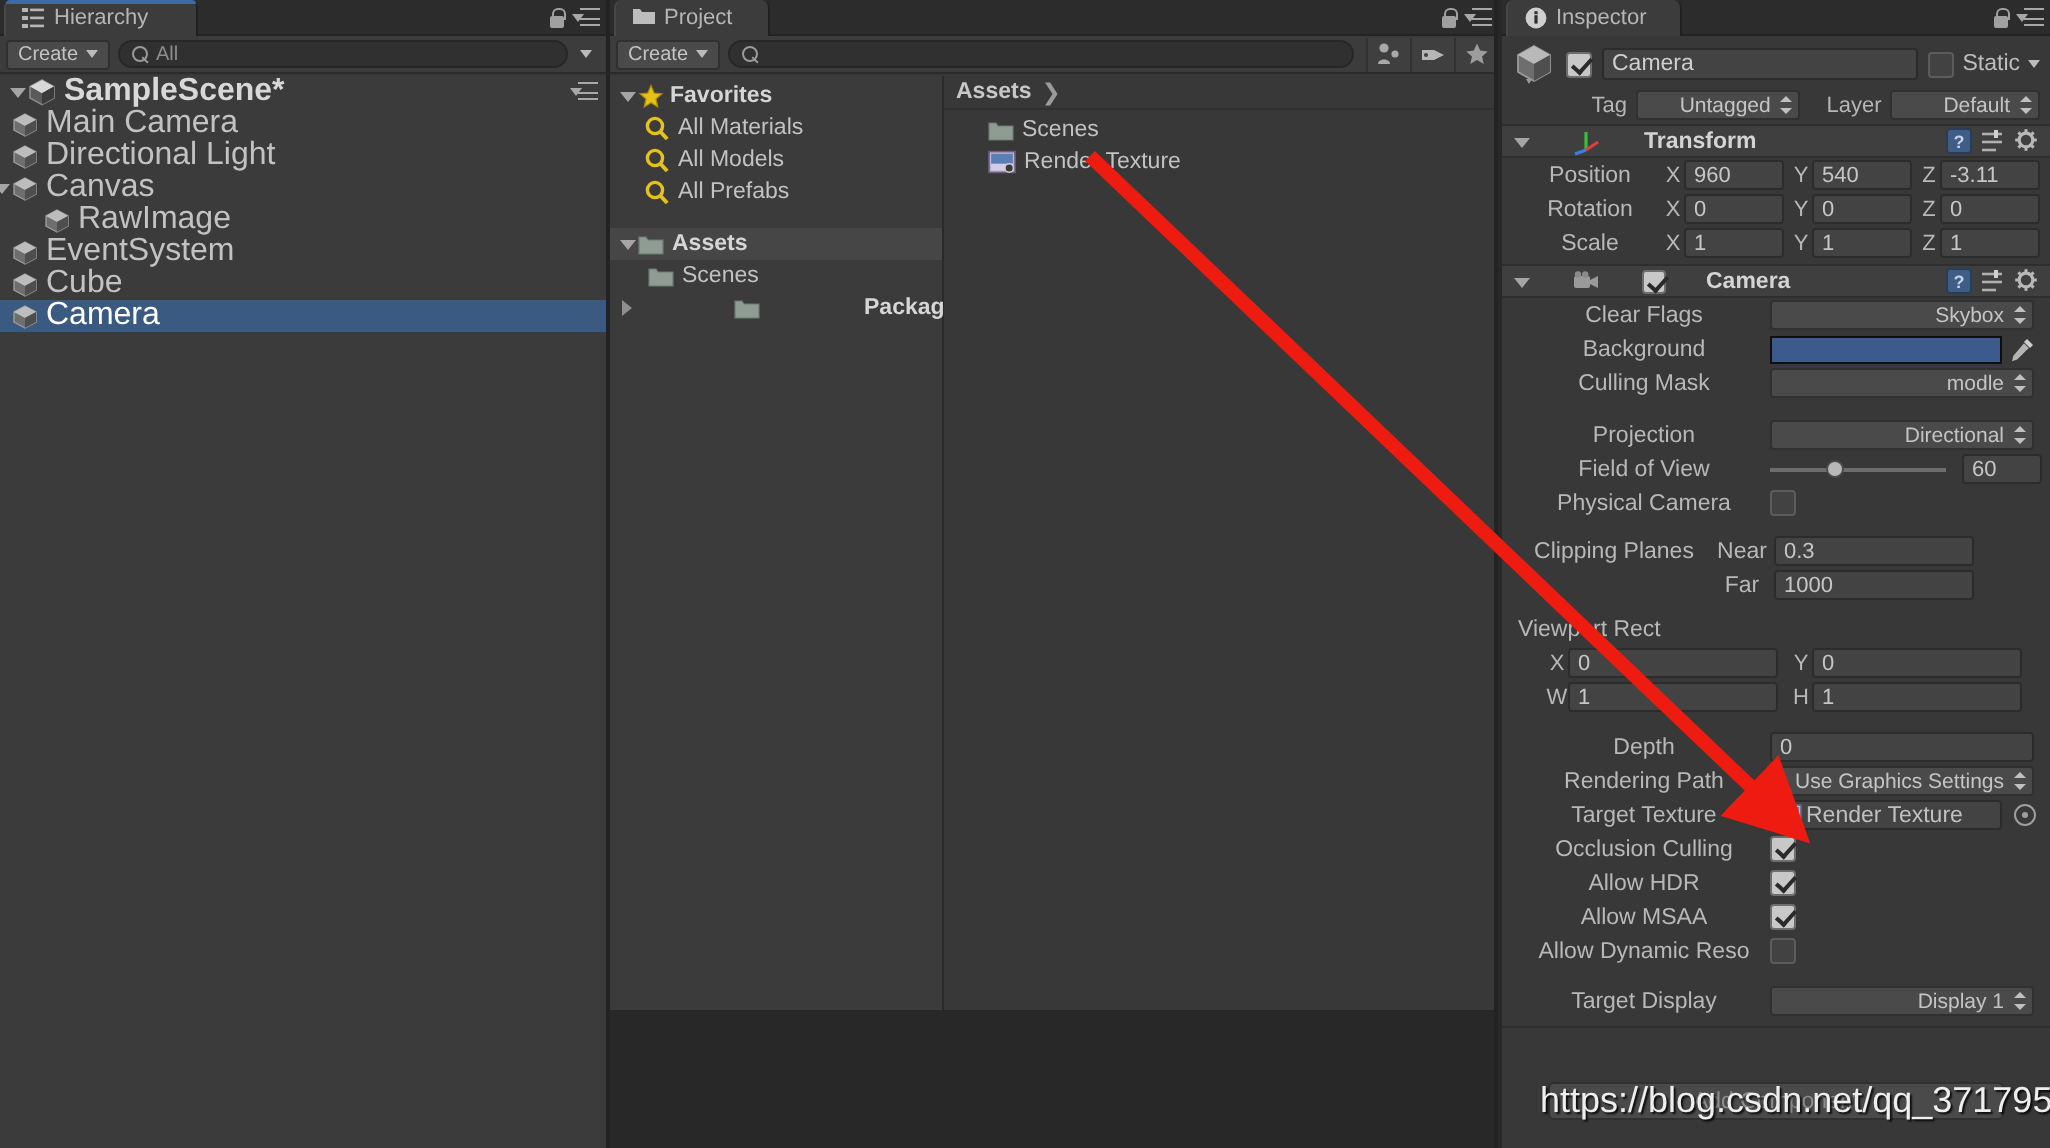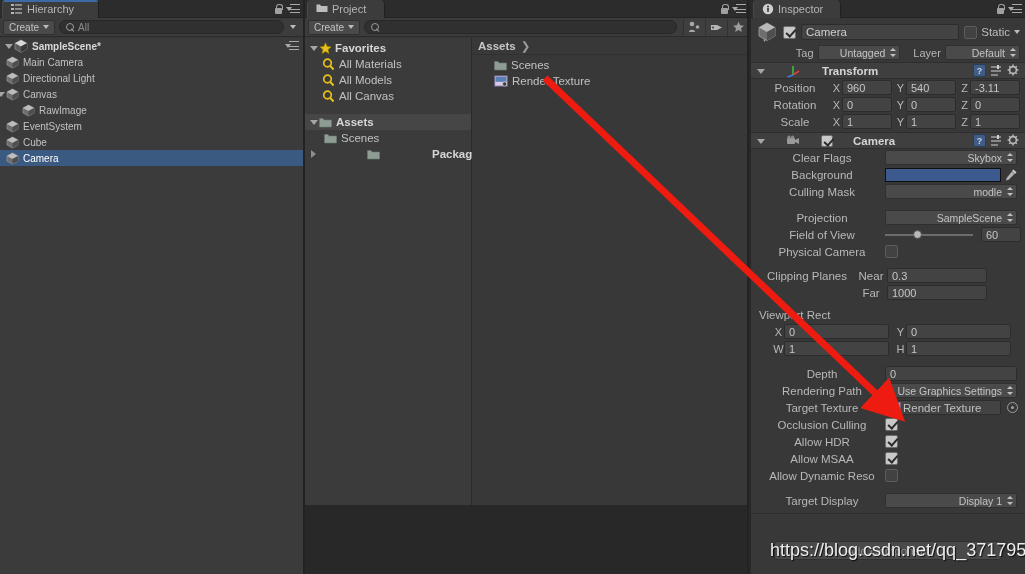--- a/index.html
+++ b/index.html
@@ -92,21 +92,21 @@
   }
   .tb-ico-btn {
     width:22px; height:17px; background:#3f3f3f; border-left:1px solid #313131;
     display:flex;align-items:center;justify-content:center;
   }
 
   
   #hierarchy { left:0; top:0; width:303px; height:574px; background:#383838; }
   .htree { position:absolute; left:0; top:38px; right:0; bottom:0; background:#3b3b3b; }
   .hrow {
-    height:16px; display:flex; align-items:center; font-size:10px; color:#c2c2c2;
+    height:16px; display:flex; align-items:center; font-size:16px; color:#c2c2c2;
     padding-left:2px;
   }
   .hrow.selected { background:#3b5a82; color:#ffffff; }
   .hrow.scene { color:#d8d8d8; font-weight:bold; }
   .foldout {
     width:12px; height:16px; position:relative; flex:none;
   }
   .foldout.open::after {
     content:""; position:absolute; left:3px; top:6px;
     border-left:4px solid transparent;border-right:4px solid transparent;border-top:5px solid #a5a5a5;
@@ -451,21 +451,21 @@
                   <circle cx="5.5" cy="5" r="3.8" fill="none" stroke="#e5c119" stroke-width="1.7"></circle>
                   <line x1="8.3" y1="8" x2="11.6" y2="11.5" stroke="#e5c119" stroke-width="2"></line>
                 </svg></span>
               <span>All Models</span>
             </div>
             <div class="prow" style="padding-left: 17px;">
               <span class="mag-ico"><svg width="13" height="13" viewBox="0 0 13 13">
                   <circle cx="5.5" cy="5" r="3.8" fill="none" stroke="#e5c119" stroke-width="1.7"></circle>
                   <line x1="8.3" y1="8" x2="11.6" y2="11.5" stroke="#e5c119" stroke-width="2"></line>
                 </svg></span>
-              <span>All Canvas</span>
+              <span>All Prefabs</span>
             </div>
           </div>
 
         <div style="height:10px;"></div>
 
         <div class="prow bold hl" style="padding-left:2px;">
           <span class="foldout open"></span>
           <span class="folder-ico">
             <svg width="13" height="11" viewBox="0 0 13 11">
               <path d="M0.5,1.5 L4,1.5 L5,3 L12.5,3 L12.5,10 L0.5,10 Z" fill="#8e9c93" stroke="#6d7a72" stroke-width="0.6"></path>
@@ -729,21 +729,21 @@
           <span>modle</span>
           <span class="dd-arrows"></span>
         </span>
       </div>
 
       <div style="height:9px;"></div>
 
       <div class="prop">
         <span class="plabel" style="width:126px;">Projection</span>
         <span class="dropdown" style="width:132px;">
-          <span>SampleScene</span>
+          <span>Directional</span>
           <span class="dd-arrows"></span>
         </span>
       </div>
 
       <div class="prop">
         <span class="plabel" style="width:126px;">Field of View</span>
         <span style="width:88px;position:relative;">
           <span class="slider-track" style="display:block;"></span>
           <span class="slider-knob" id="fov-knob" style="left: 32%;"></span>
         </span>

